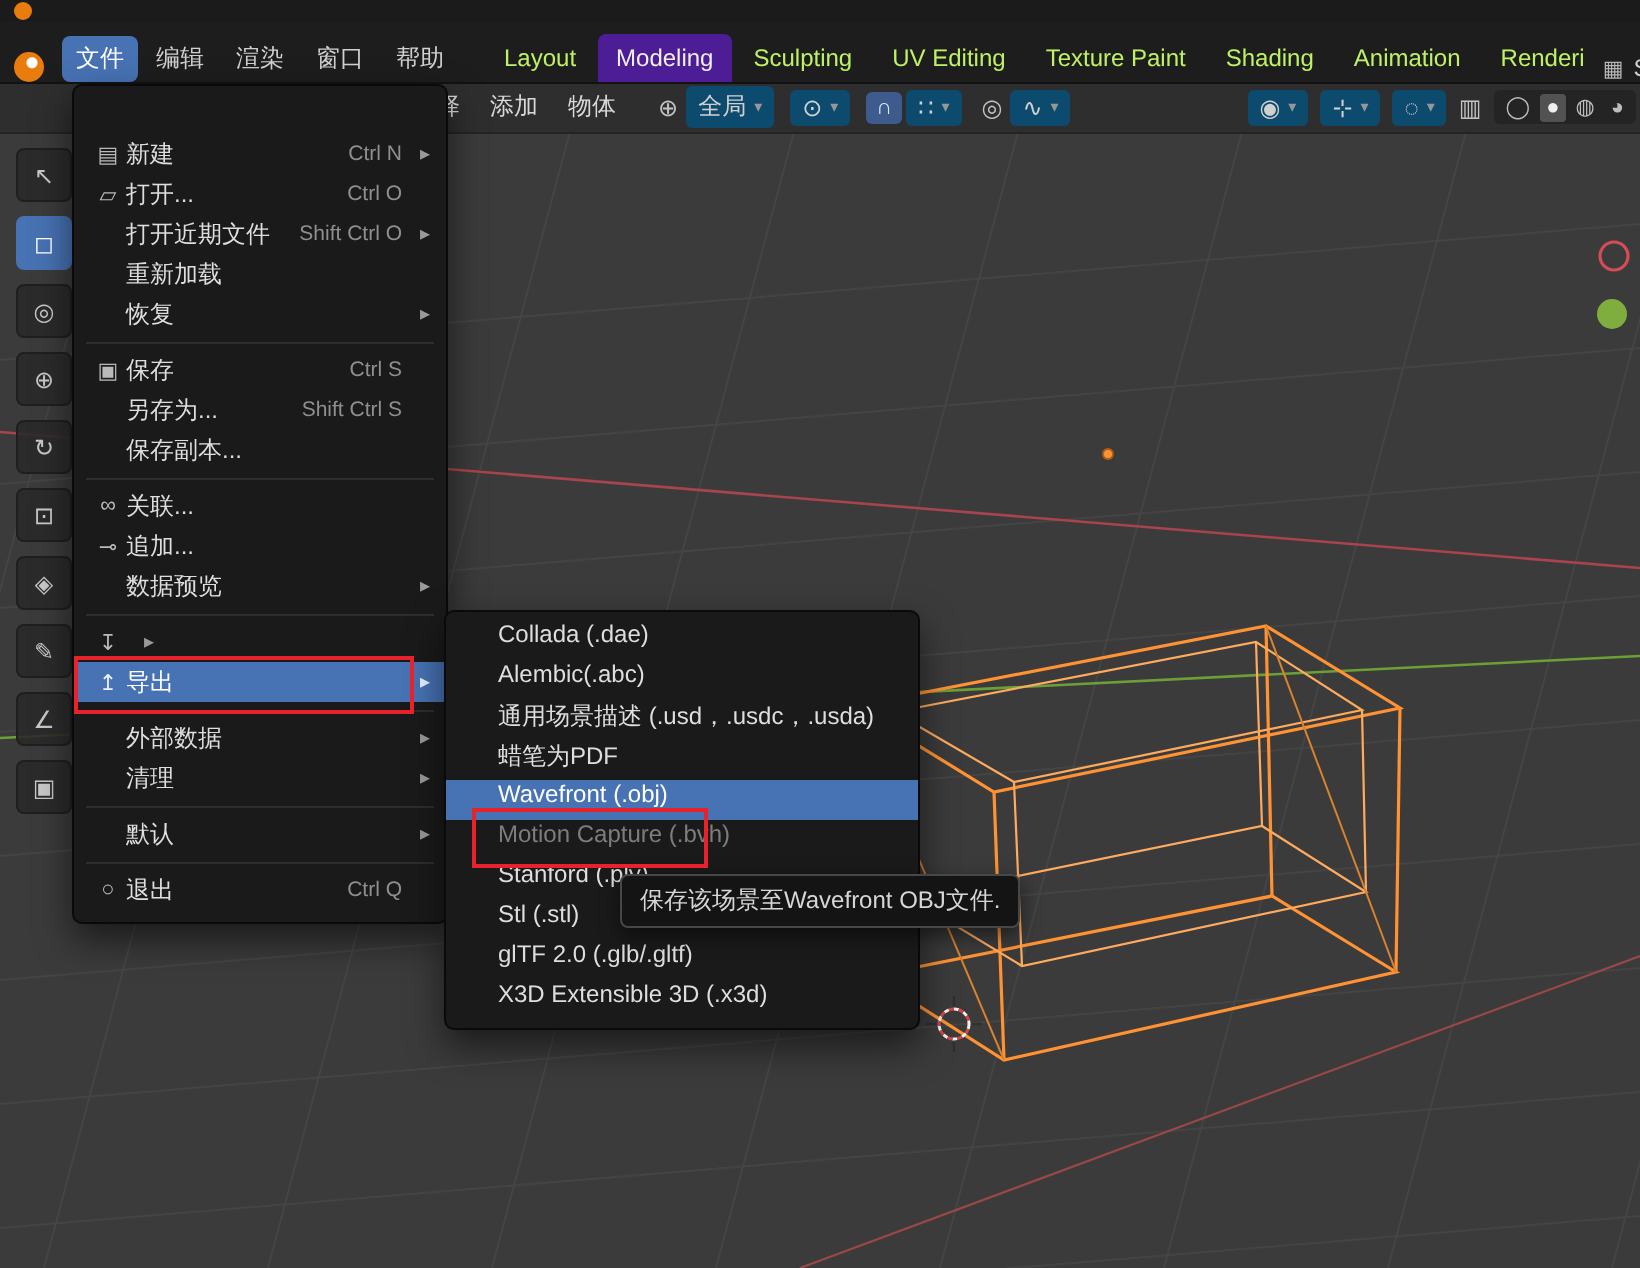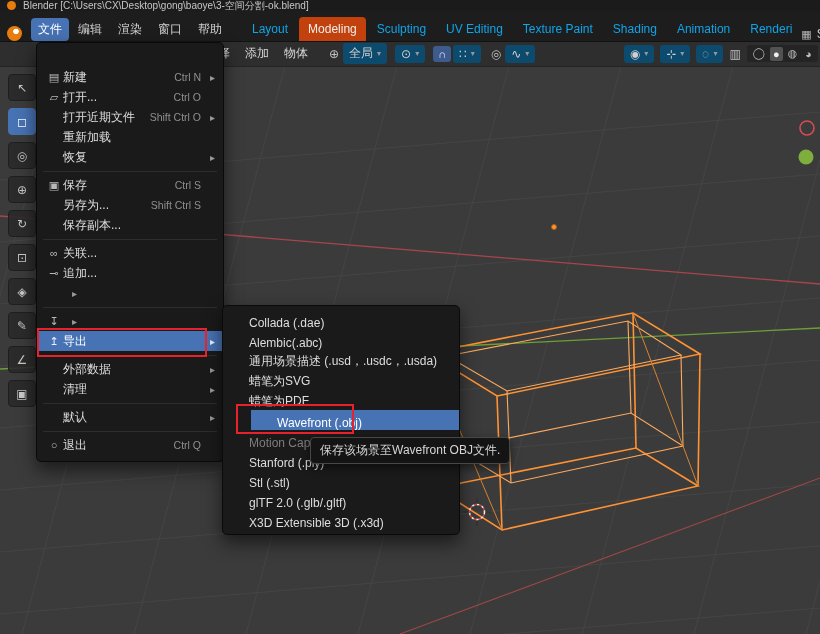--- a/index.html
+++ b/index.html
@@ -17,22 +17,22 @@
 
   
   .menubar{position:absolute;top:11px;left:0;right:0;height:30px;background:#1d1d1d;display:flex;
            align-items:flex-end;z-index:6;border-bottom:1px solid #121212;}
   .mb-logo{flex:none;width:15px;height:15px;margin:0 9px 0 7px;border-radius:50%;
            background:radial-gradient(circle at 60% 36%, #ffffff 0 2.5px, #e87d0d 3px 100%);}
   .mb-menus{display:flex;gap:2px;}
   .menu-btn{font-size:12px;color:#d0d0d0;padding:3px 7px;border-radius:4px;white-space:nowrap;}
   .menu-btn.active{background:#4772b3;color:#fff;}
   .tabs{display:flex;gap:2px;margin-left:14px;}
-  .tab{font-size:12px;color:#0ea5e9;padding:5px 9px;border-radius:4px 4px 0 0;white-space:nowrap;}
-  .tab.active{background:#c2410c;color:#efefef;}
+  .tab{font-size:12px;color:#bef264;padding:5px 9px;border-radius:4px 4px 0 0;white-space:nowrap;}
+  .tab.active{background:#4c1d95;color:#efefef;}
   .mb-right{margin-left:auto;display:flex;align-items:center;gap:5px;font-size:12px;color:#cfcfcf;padding-right:1px;}
   .mb-right .icon{font-size:11px;color:#b5b5b5;}
 
   
   .vheader{position:absolute;top:41px;left:0;right:0;height:25px;background:#2e2e2e;display:flex;
            align-items:center;z-index:5;font-size:12px;border-bottom:1px solid #242424;}
   .vh-menu{color:#d8d8d8;margin-right:15px;white-space:nowrap;}
   .vh-icon{color:#c2c2c2;font-size:12px;}
   .pill{display:flex;align-items:center;gap:4px;background:#0c4a6e;padding:2px 6px;border-radius:3px;color:#d0d0d0;}
   .caret{font-size:8px;color:#979797;}
@@ -55,22 +55,22 @@
   .submenu{left:222px;top:305px;width:236px;padding:4px 0;z-index:11;}
   .menu-item{height:20px;display:flex;align-items:center;padding:0 8px;font-size:12px;color:#dedede;}
   .mi-icon{width:18px;flex:none;font-size:11px;color:#b9b9b9;text-align:center;}
   .mi-label{flex:1;white-space:nowrap;}
   .mi-shortcut{color:#8f8f8f;font-size:10.5px;margin-left:10px;white-space:nowrap;}
   .mi-arrow{color:#9a9a9a;font-size:10px;margin-left:6px;width:8px;text-align:right;flex:none;}
   .menu-item.highlighted{background:#4772b3;color:#fff;}
   .menu-item.highlighted .mi-shortcut,.menu-item.highlighted .mi-arrow,
   .menu-item.highlighted .mi-icon{color:#eaf1ff;}
   .menu-sep{height:1px;background:#2d2d2d;margin:3.5px 6px;}
-  .sub-item{height:20px;display:flex;align-items:flex-end;padding:0 10px 0 26px;font-size:12px;color:#dedede;white-space:nowrap;}
-  .sub-item.highlighted{background:#4772b3;color:#fff;margin-left:28px;}
+  .sub-item{height:20px;display:flex;align-items:flex-start;padding:0 10px 0 26px;font-size:12px;color:#dedede;white-space:nowrap;}
+  .sub-item.highlighted{background:#4772b3;color:#fff;}
   .sub-item.disabled{color:#7d7d7d;}
 
   
   .tooltip{position:absolute;left:310px;top:437px;background:#141414;border:1px solid #474747;border-radius:4px;
            padding:4px 9px;font-size:12px;color:#d6d6d6;z-index:13;white-space:nowrap;
            box-shadow:0 4px 10px rgba(0,0,0,.5);}
 
   
   .anno{position:absolute;border:2px solid #e8222a;z-index:14;pointer-events:none;}
   .anno-export{left:37px;top:328px;width:166px;height:25px;}
@@ -177,21 +177,20 @@
       <div class="tool-btn">
         <span class="tool-glyph">∠</span>
       </div>
       <div class="tool-btn">
         <span class="tool-glyph">▣</span>
       </div>
     </div>
 
   <div class="titlebar">
     <div class="tb-logo"></div>
-    <div class="tb-title">Blender   [C:\Users\CX\Desktop\gong\baoye\3-空间分割-ok.blend]</div>
   </div>
 
   <div class="menubar">
     <div class="mb-logo"></div>
     <div class="mb-menus">
         <div class="menu-btn active">文件</div>
         <div class="menu-btn">编辑</div>
         <div class="menu-btn">渲染</div>
         <div class="menu-btn">窗口</div>
         <div class="menu-btn">帮助</div>
@@ -314,20 +313,21 @@
           <span class="mi-label">关联...</span>
           <span class="mi-arrow"></span>
         </div>
         <div class="menu-item">
           <span class="mi-icon">⊸</span>
           <span class="mi-label">追加...</span>
           <span class="mi-arrow"></span>
         </div>
         <div class="menu-item">
           <span class="mi-icon"></span>
+          <span class="mi-label">数据预览</span>
           <span class="mi-arrow">▸</span>
         </div>
         <div class="menu-sep"></div>
         <div class="menu-item">
           <span class="mi-icon">↧</span>
           <span class="mi-arrow">▸</span>
         </div>
         <div class="menu-item highlighted">
           <span class="mi-icon">↥</span>
           <span class="mi-label">导出</span>
@@ -365,23 +365,20 @@
         <div class="sub-item">
           <span>Collada (.dae)</span>
         </div>
         <div class="sub-item">
           <span>Alembic(.abc)</span>
         </div>
         <div class="sub-item">
           <span>通用场景描述 (.usd，.usdc，.usda)</span>
         </div>
         <div class="sub-item">
-          <span>蜡笔为SVG</span>
-        </div>
-        <div class="sub-item">
           <span>蜡笔为PDF</span>
         </div>
         <div class="sub-item highlighted">
           <span>Wavefront (.obj)</span>
         </div>
         <div class="sub-item disabled">
           <span>Motion Capture (.bvh)</span>
         </div>
         <div class="sub-item">
           <span>Stanford (.ply)</span>

